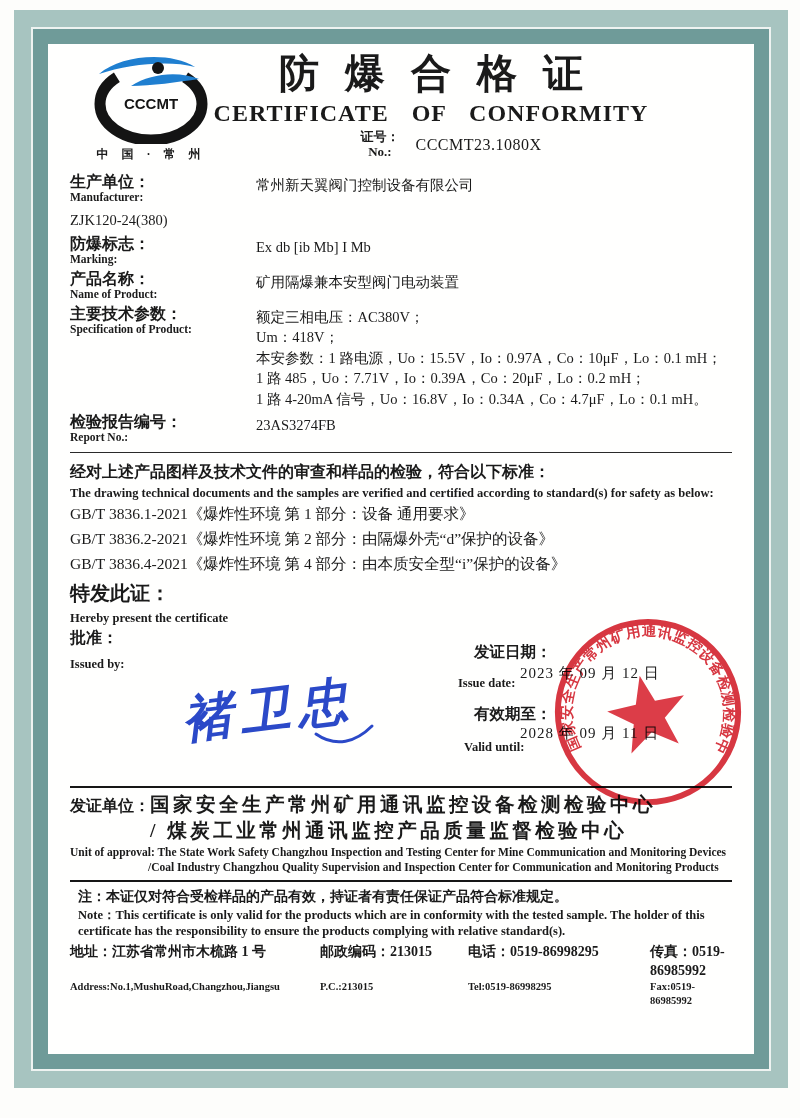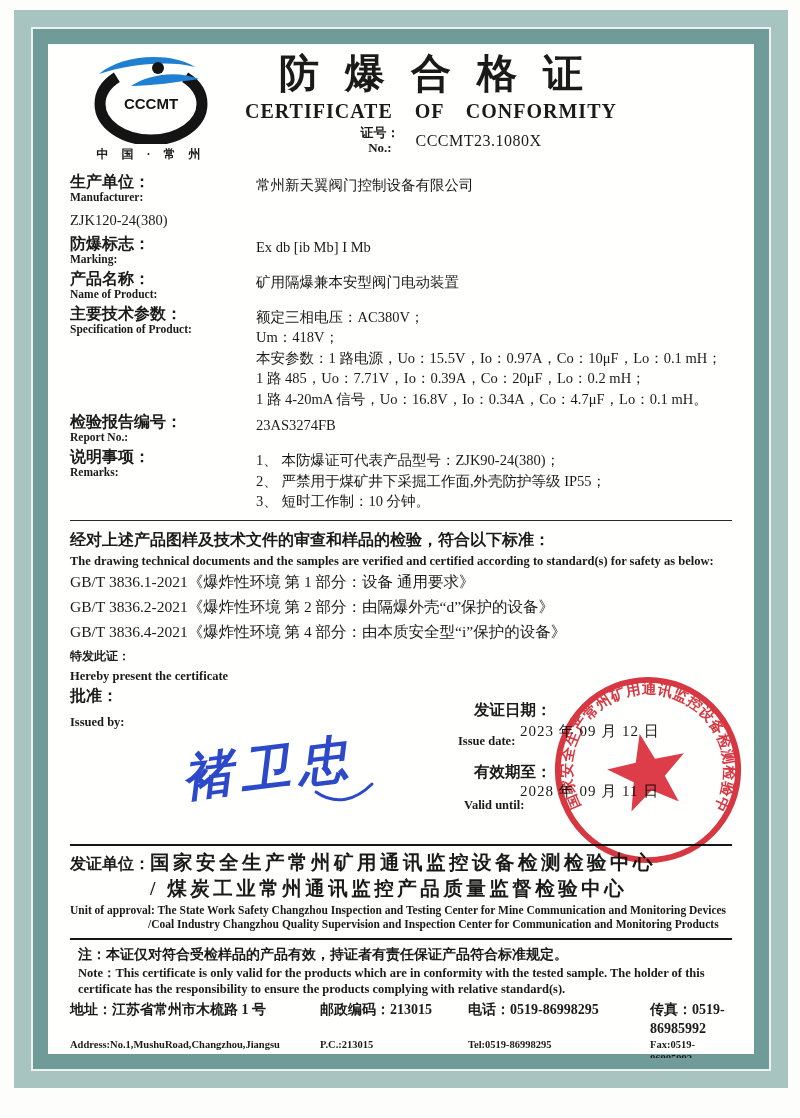--- a/index.html
+++ b/index.html
@@ -13,41 +13,41 @@
   .frame-inner { position: absolute; inset: 0; border: 15px solid #6f9b99; background: #fffffe; }
 
   .content { position: absolute; inset: 0; padding: 6px 22px 0 22px; height: 1014px; overflow: hidden; }
 
   
   .header { position: relative; height: 118px; }
   .logo { position: absolute; left: 6px; top: 2px; width: 150px; text-align: center; }
   .logo-region { font-size: 12px; letter-spacing: 5px; font-weight: 600; margin-top: -2px; }
   .title-block { text-align: center; padding-left: 60px; }
   .title-cn { font-size: 40px; font-weight: 600; letter-spacing: 26px; margin-left: 26px; line-height: 48px; }
-  .title-en { font-size: 20px; font-weight: 600; letter-spacing: 1px; word-spacing: 16px; margin-top: 2px; }
+  .title-en { font-size: 24px; font-weight: 600; letter-spacing: 1px; word-spacing: 16px; margin-top: 2px; }
   .certno-row { display: flex; justify-content: center; align-items: center; gap: 16px; margin-top: 2px; padding-left: 40px; }
   .certno-labels div { font-size: 13px; font-weight: 600; line-height: 15px; }
   .certno-value { font-size: 16px; letter-spacing: .5px; padding-top: 2px; }
 
   
   .fields { margin-top: 4px; }
   .field-row { display: flex; margin-bottom: 3px; }
   .field-label { width: 186px; flex: none; }
   .field-label .cn { font-size: 16px; font-weight: 600; line-height: 19px; }
   .field-label .en { font-size: 11.5px; font-weight: 700; line-height: 13px; }
   .field-value { font-size: 14.5px; line-height: 20.5px; padding-top: 3px; }
 
   .sep-thin  { border-top: 1.5px solid #2a2a2a; margin: 8px 0 8px 0; }
   .sep-thick { border-top: 2px solid #161616; }
 
   
   .standards .intro-cn { font-size: 16px; font-weight: 600; line-height: 22px; }
   .standards .intro-en { font-size: 12.5px; font-weight: 700; line-height: 16px; margin-top: 2px; }
   .standards .std-item { font-size: 15.5px; line-height: 25px; }
-  .standards .present-cn { font-size: 12px; font-weight: 600; margin-top: 4px; }
+  .standards .present-cn { font-size: 20px; font-weight: 600; margin-top: 4px; }
   .standards .present-en { font-size: 12.5px; font-weight: 700; margin-top: 4px; }
 
   
   .approval { position: relative; height: 158px; margin-top: 2px; }
   .approve-cn { font-size: 16px; font-weight: 600; }
   .approve-en { font-size: 12.5px; font-weight: 700; margin-top: 8px; }
   .sig { position: absolute; left: 96px; top: 34px; }
   .dates { position: absolute; right: 0; top: 0; width: 300px; height: 158px; }
   .date-cn { position: absolute; font-size: 15.5px; font-weight: 600; margin-left: 42px; }
   .date-en { position: absolute; font-size: 12.5px; font-weight: 700; }
@@ -153,31 +153,20 @@
       </div>
 
       <div class="field-row">
         <div class="field-label">
           <div class="cn">检验报告编号：</div>
           <div class="en">Report No.:</div>
         </div>
         <div class="field-value">23AS3274FB</div>
       </div>
 
-      <div class="field-row">
-        <div class="field-label">
-          <div class="cn">说明事项：</div>
-          <div class="en">Remarks:</div>
-        </div>
-        <div class="field-value">
-          <div>1、 本防爆证可代表产品型号：ZJK90-24(380)；</div>
-          <div>2、 严禁用于煤矿井下采掘工作面,外壳防护等级 IP55；</div>
-          <div>3、 短时工作制：10 分钟。</div>
-        </div>
-      </div>
     </div>
 
     <div class="sep-thin"></div>
 
     <div class="standards">
       <div class="intro-cn">经对上述产品图样及技术文件的审查和样品的检验，符合以下标准：</div>
       <div class="intro-en">The drawing technical documents and the samples are verified and certified according to standard(s) for safety as below:</div>
       <div class="std-item">GB/T 3836.1-2021《爆炸性环境 第 1 部分：设备 通用要求》</div>
       <div class="std-item">GB/T 3836.2-2021《爆炸性环境 第 2 部分：由隔爆外壳“d”保护的设备》</div>
       <div class="std-item">GB/T 3836.4-2021《爆炸性环境 第 4 部分：由本质安全型“i”保护的设备》</div>

